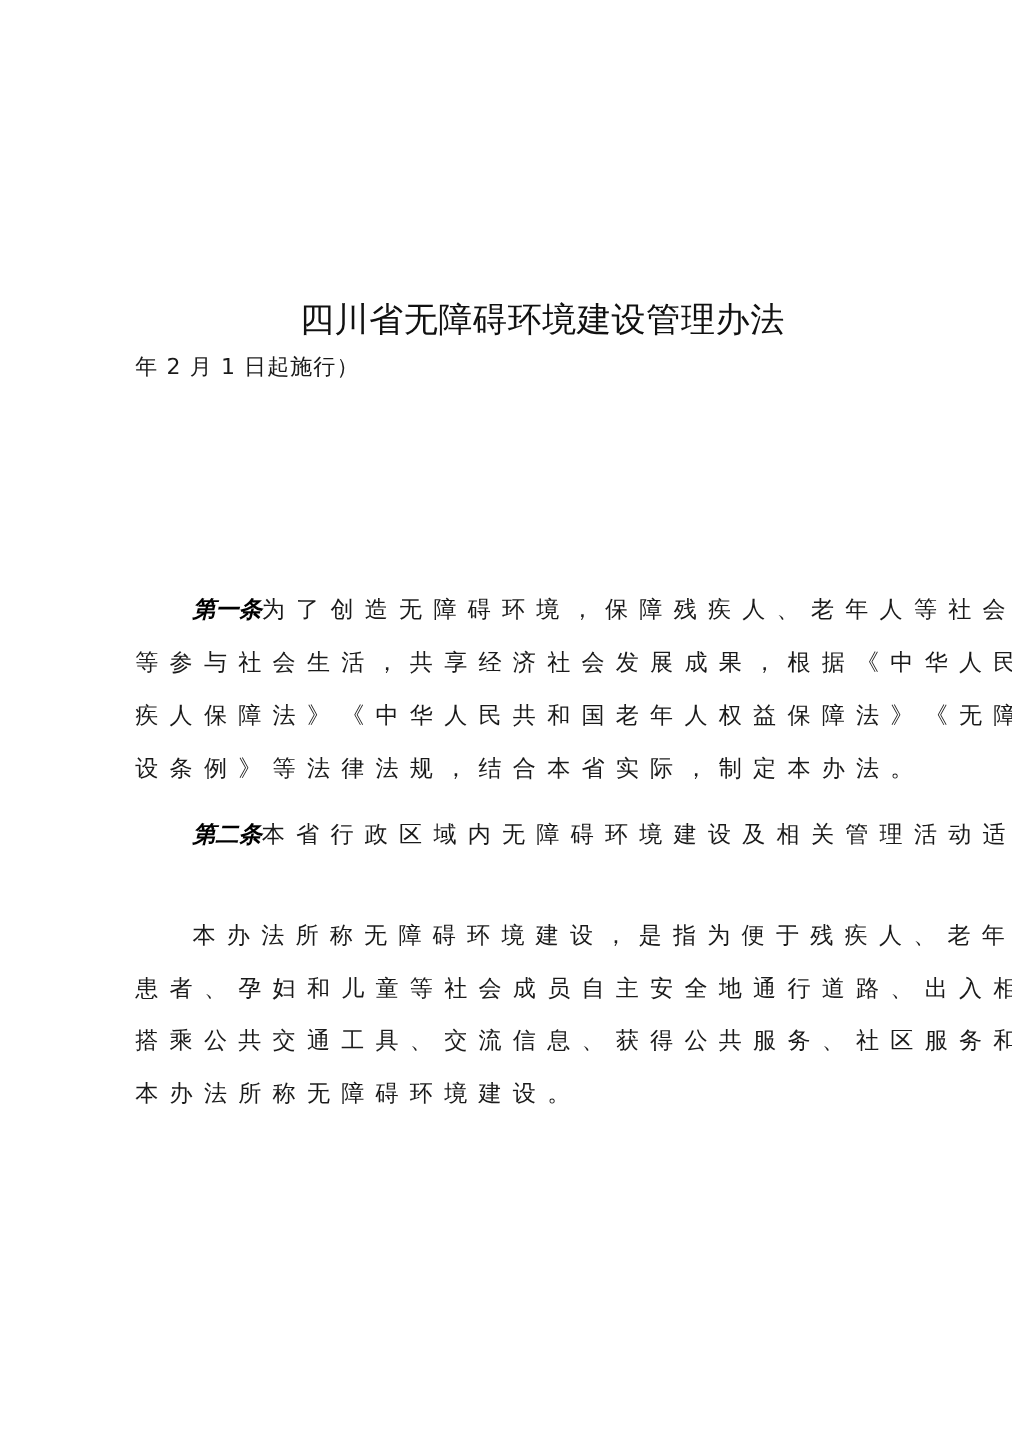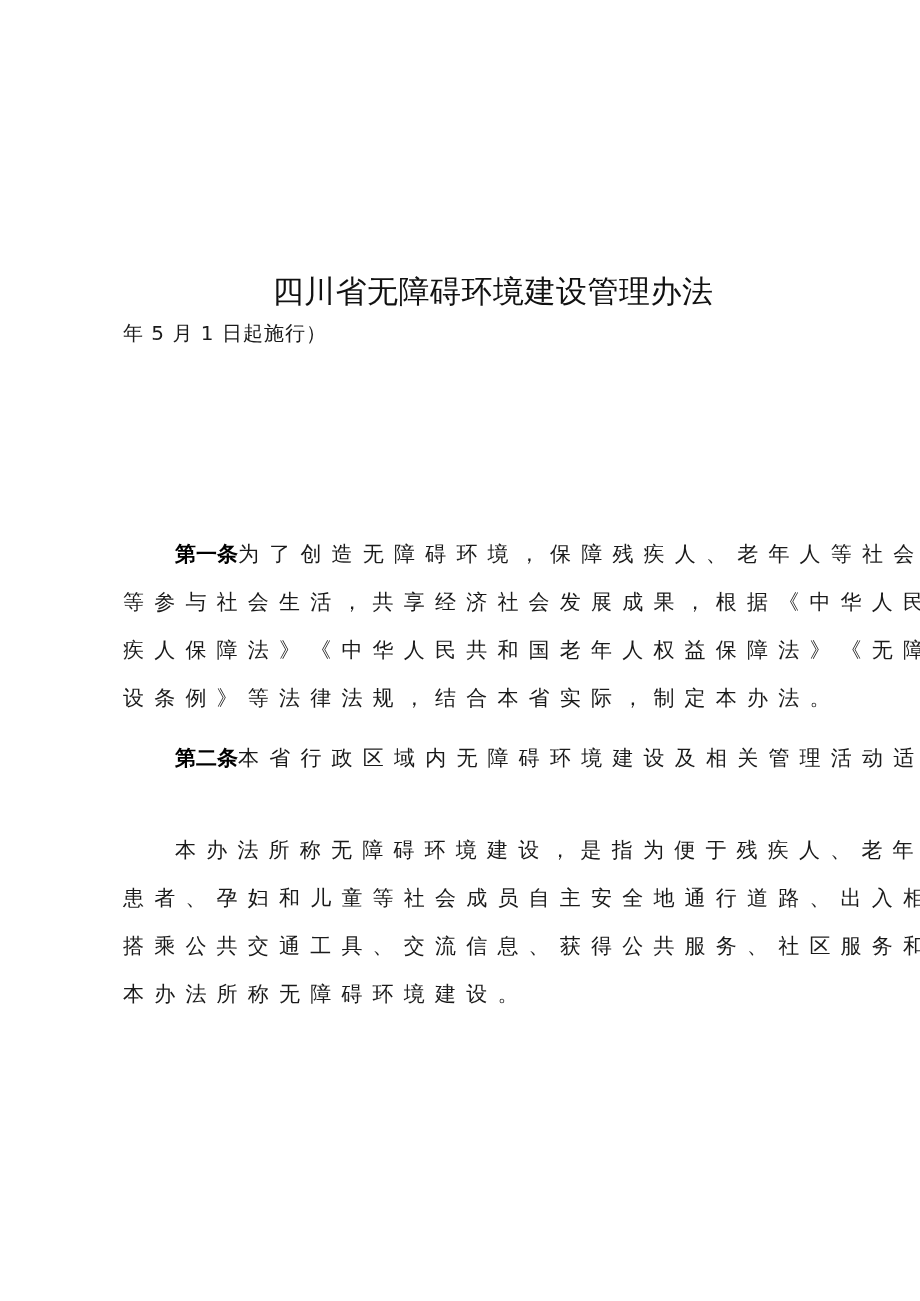--- a/index.html
+++ b/index.html
@@ -82,34 +82,35 @@
       white-space: nowrap;
       letter-spacing: 10.2px;
     }
     .body-text .indent {
       padding-left: 52px;
     }
     .article-label {
       font-weight: bold;
       letter-spacing: 0;
       color: #000;
+      font-style: italic;
     }
     .p1 { top: 530px; }
     .p2 { top: 734px; }
     .p3 { top: 826px; }
   </style>
 </head>
 <body>
 
 <div class="page">
 
   <h1 class="title">四川省无障碍环境建设管理办法</h1>
 
   <div class="subtitle">
-    <span class="line line2">年 5 月 1 日起施行）</span>
+    <span class="line line2">年 2 月 1 日起施行）</span>
   </div>
 
 
   <div class="body-text p1">
     <span class="ln indent"><span class="article-label">第一条</span><span>为了创造无障碍环境，保障残疾人、老年人等社会成员平</span></span>
     <span class="ln">等参与社会生活，共享经济社会发展成果，根据《中华人民共和国残</span>
     <span class="ln">疾人保障法》《中华人民共和国老年人权益保障法》《无障碍环境建</span>
     <span class="ln">设条例》等法律法规，结合本省实际，制定本办法。</span>
   </div>
 

